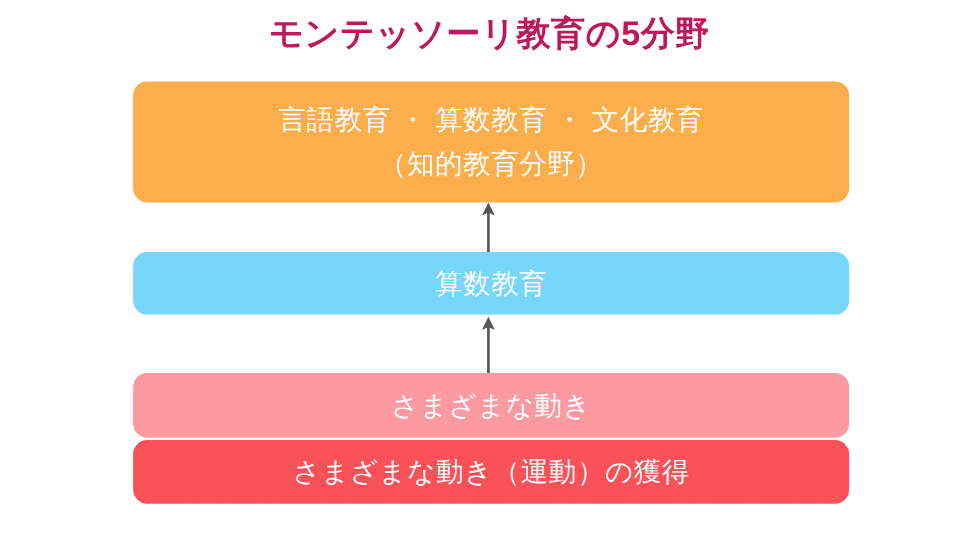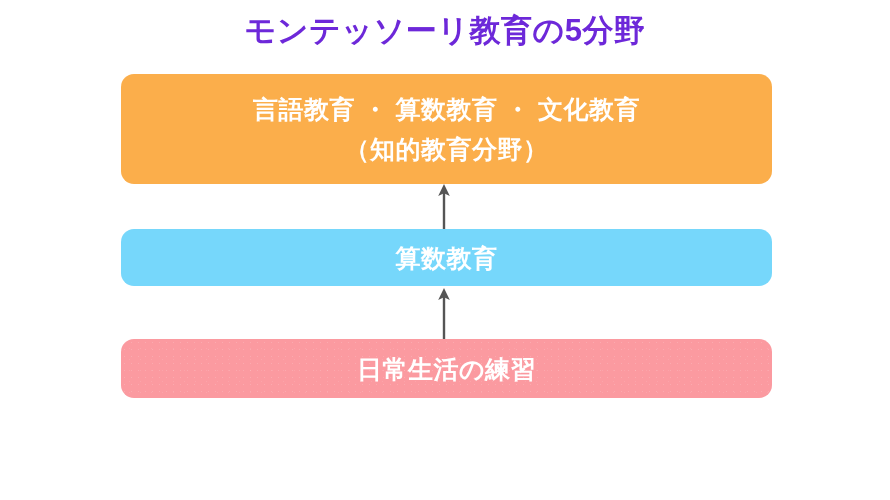--- a/index.html
+++ b/index.html
@@ -26,38 +26,38 @@
   
   .page-title {
     position: absolute;
     left: 0;
     top: 11px;
     width: 890px;
     text-align: center;
     font-size: 31px;
     font-weight: bold;
     letter-spacing: 0.5px;
-    color: #6d28d9;
+    color: #be185d;
     line-height: 40px;
     white-space: nowrap;
   }
 
   
   .box {
     position: absolute;
     left: 121px;
     width: 651px;
     box-sizing: border-box;
     border-radius: 13px;
     display: flex;
     align-items: center;
     justify-content: center;
     text-align: center;
     color: #ffffff;
-    font-weight: bold;
+    font-weight: normal;
     letter-spacing: 0.5px;
   }
 
   .box-text {
     display: block;
     white-space: pre-line;
   }
 
   
   .box-intellectual {
@@ -143,17 +143,20 @@
   </div>
 
   <div class="arrow arrow-to-sensorial">
     <svg width="30" height="53" viewBox="0 0 30 53" aria-hidden="true">
       <line x1="15" y1="53" x2="15" y2="7" stroke="#555555" stroke-width="2.4"></line>
       <polygon points="15,1 9.2,13 15,10.2 20.8,13" fill="#555555"></polygon>
     </svg>
   </div>
 
   <div class="box box-practical">
-    <span class="box-text">日常生活の練習</span>
+    <span class="box-text">さまざまな動き</span>
   </div>
 
+  <div class="box box-movement">
+    <span class="box-text">さまざまな動き（運動）の獲得</span>
+  </div>
 
 </div>
 
 </body></html>

